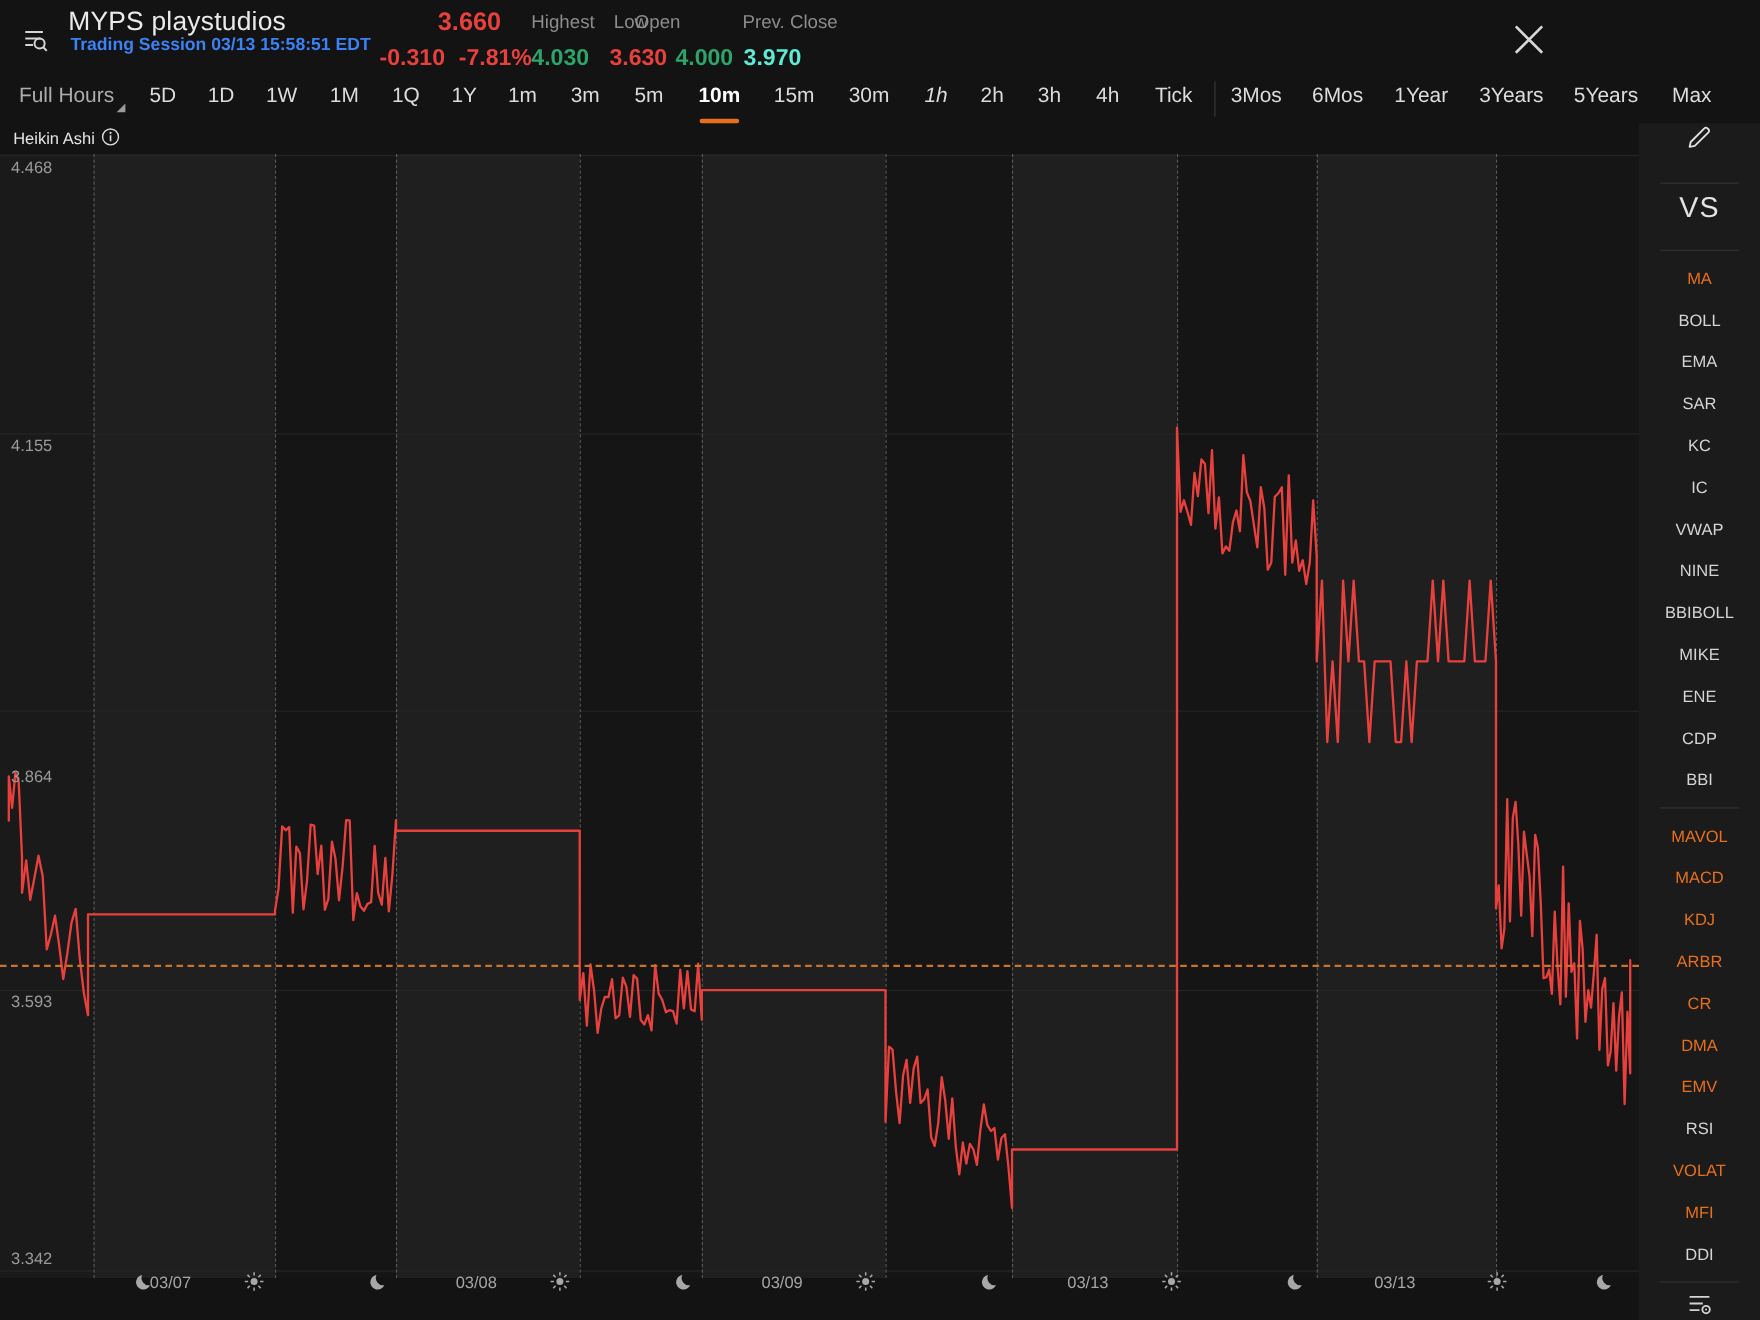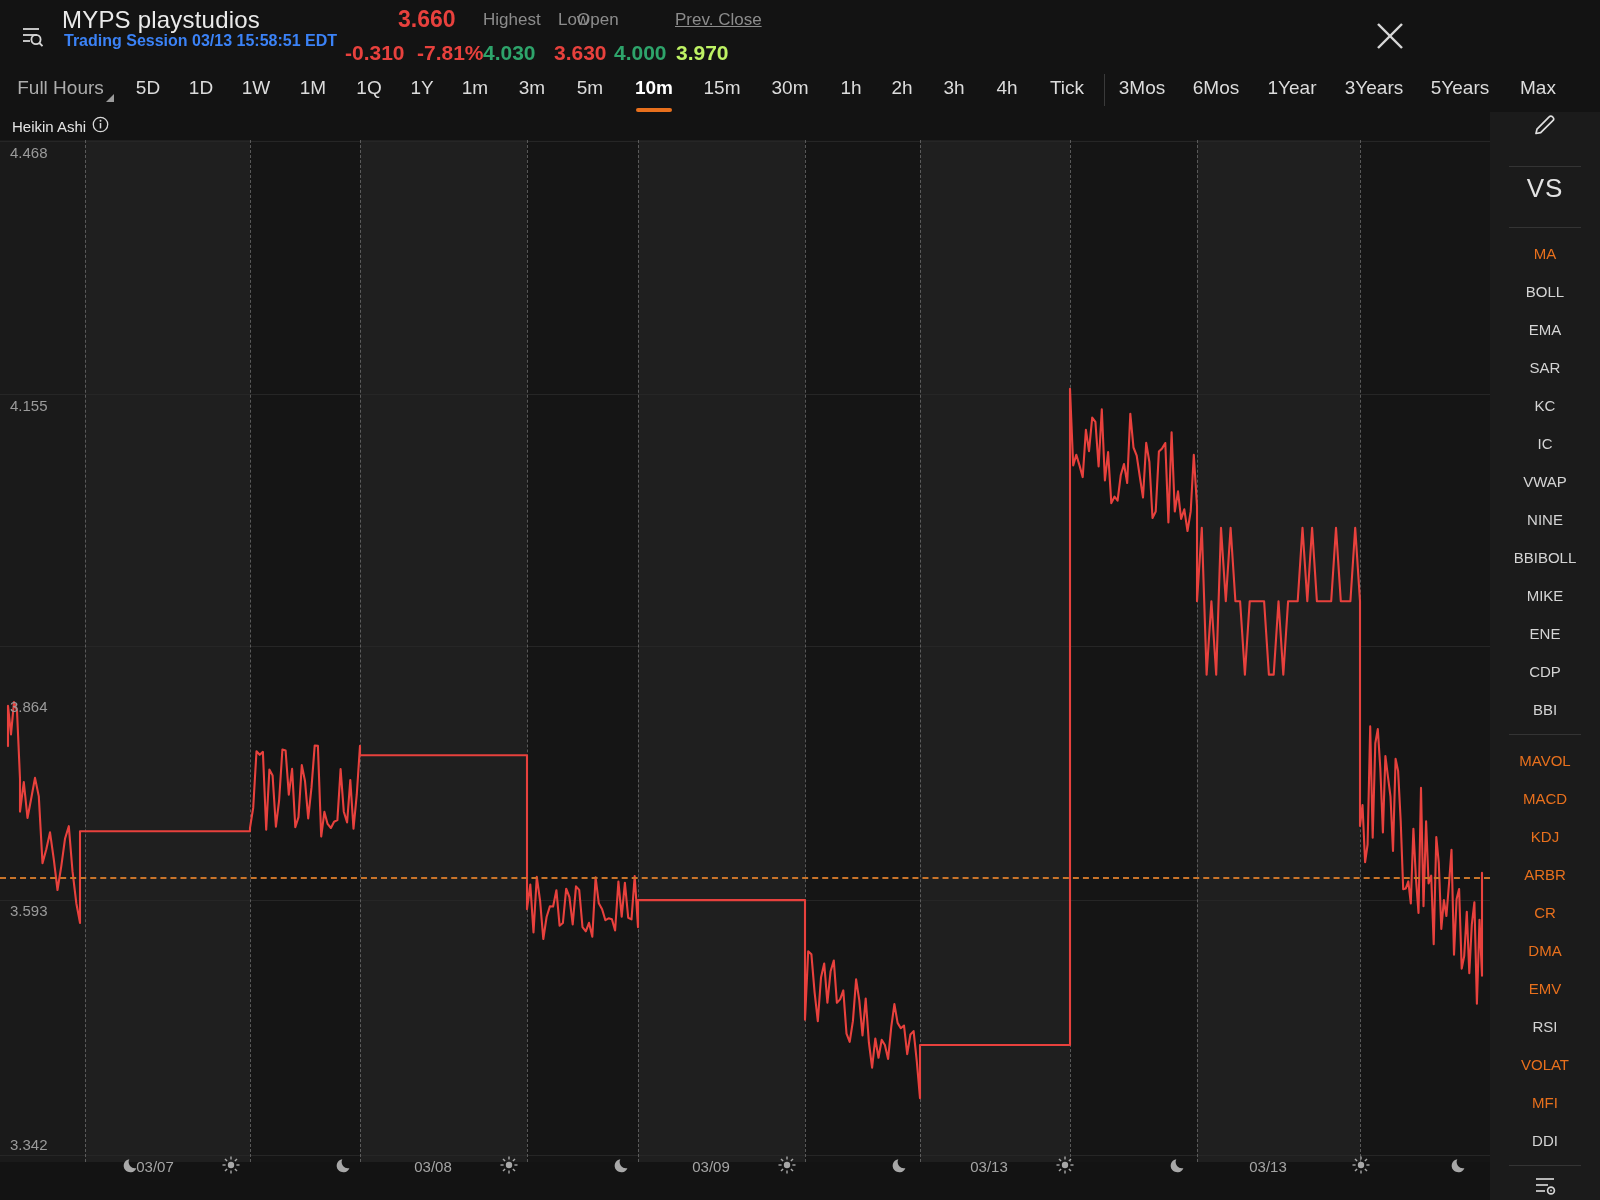--- a/index.html
+++ b/index.html
@@ -21,21 +21,21 @@
   #close-btn {
     position: absolute; right: 24px; top: 14px; width: 44px; height: 44px;
     display: flex; align-items: center; justify-content: center;
   }
   .ticker-row1 { position: absolute; left: 62px; top: 6px; height: 30px; }
   .ticker-name { font-size: 24px; color: #eaeaea; letter-spacing: .2px; }
   .price-main { position: absolute; left: 398px; top: 6px; font-size: 23px; font-weight: bold; color: #e8413d; }
   .hdr-lbl { position: absolute; top: 10px; font-size: 17px; color: #8c8c8c; }
   .ticker-row2 { position: absolute; left: 64px; top: 32px; font-size: 16px; color: #3b82f6; font-weight: bold; }
   .hdr-val { position: absolute; top: 41px; font-size: 21px; font-weight: bold; }
-  .c-red { color: #e8413d; } .c-green { color: #2ea46b; } .c-white { color: #bef264; }
+  .c-red { color: #e8413d; } .c-green { color: #2ea46b; } .c-white { color: #5eead4; }
 
   
   #tfbar { position: absolute; left: 0; top: 68px; width: 1600px; height: 42px; }
   .tf {
     position: absolute; top: 0; height: 40px; display: flex; align-items: center;
     justify-content: center; font-size: 19px; color: #dcdcdc; white-space: nowrap;
   }
   .tf.active { color: #ffffff; font-weight: bold; }
   .tf.active::after {
     content: ""; position: absolute; bottom: -4px; left: 50%; transform: translateX(-50%);
@@ -94,21 +94,21 @@
     </div>
 
     <div class="ticker-row1">
       <span class="ticker-name">MYPS playstudios</span>
     </div>
     <div class="price-main">3.660</div>
 
     <div class="hdr-lbl" style="left:483px;">Highest</div>
     <div class="hdr-lbl" style="left:558px;">Low</div>
     <div class="hdr-lbl" style="left:577px;">Open</div>
-    <div class="hdr-lbl" style="left:675px;text-decoration:underline;">Prev. Close</div>
+    <div class="hdr-lbl" style="left:675px;">Prev. Close</div>
 
     <div class="ticker-row2">Trading Session 03/13 15:58:51 EDT</div>
     <div class="hdr-val c-red" style="left:345px;">-0.310</div>
     <div class="hdr-val c-red" style="left:417px;">-7.81%</div>
     <div class="hdr-val c-green" style="left:483px;">4.030</div>
     <div class="hdr-val c-red" style="left:554px;">3.630</div>
     <div class="hdr-val c-green" style="left:614px;">4.000</div>
     <div class="hdr-val c-white" style="left:676px;">3.970</div>
 
     <div id="close-btn">
@@ -127,21 +127,21 @@
     <div class="tf" style="left:235px;width:42px;">1W</div>
     <div class="tf" style="left:292px;width:42px;">1M</div>
     <div class="tf" style="left:348px;width:42px;">1Q</div>
     <div class="tf" style="left:401px;width:42px;">1Y</div>
     <div class="tf" style="left:454px;width:42px;">1m</div>
     <div class="tf" style="left:510px;width:44px;">3m</div>
     <div class="tf" style="left:568px;width:44px;">5m</div>
     <div class="tf active" style="left:626px;width:56px;">10m</div>
     <div class="tf" style="left:696px;width:52px;">15m</div>
     <div class="tf" style="left:762px;width:56px;">30m</div>
-    <div class="tf" style="left:830px;width:42px;">1h</div>
+    <div class="tf" style="left:830px;width:42px;font-style:italic;">1h</div>
     <div class="tf" style="left:881px;width:42px;">2h</div>
     <div class="tf" style="left:933px;width:42px;">3h</div>
     <div class="tf" style="left:986px;width:42px;">4h</div>
     <div class="tf" style="left:1038px;width:58px;">Tick</div>
     <div id="tf-divider"></div>
     <div class="tf" style="left:1110px;width:64px;">3Mos</div>
     <div class="tf" style="left:1184px;width:64px;">6Mos</div>
     <div class="tf" style="left:1258px;width:68px;">1Year</div>
     <div class="tf" style="left:1334px;width:80px;">3Years</div>
     <div class="tf" style="left:1420px;width:80px;">5Years</div>

